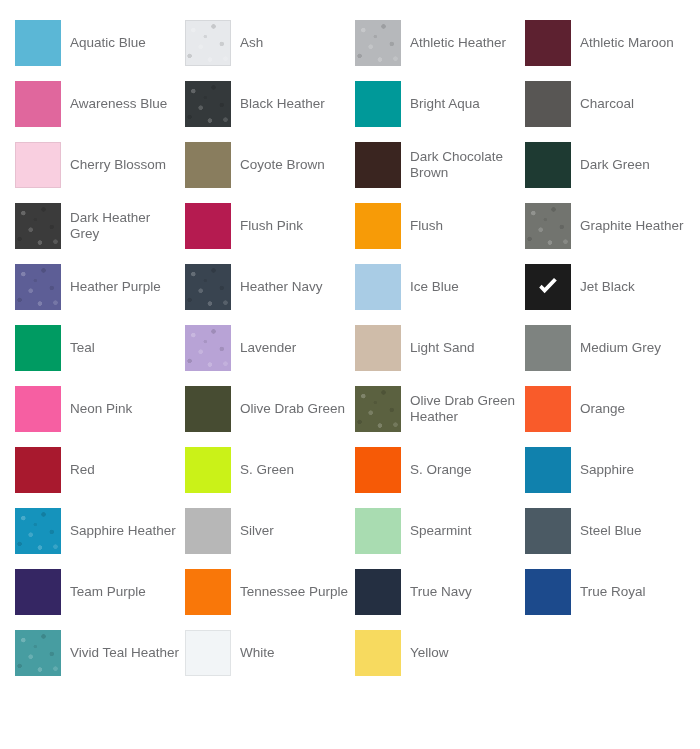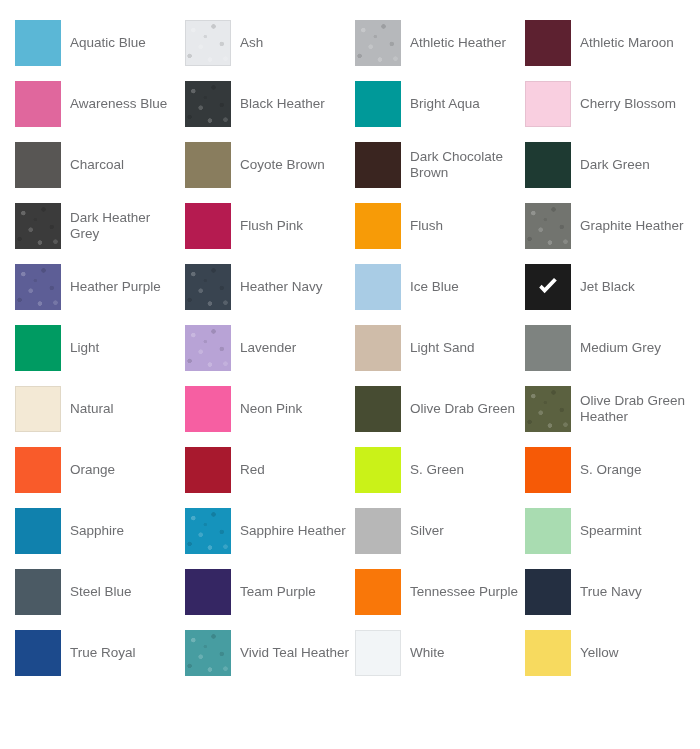--- a/index.html
+++ b/index.html
@@ -119,27 +119,27 @@
       <span class="swatch-label">Awareness Blue</span>
     </div>
     <div class="swatch-option" title="Black Heather">
       <div class="swatch-chip heather" style="background-color: rgb(52, 57, 59);"></div>
       <span class="swatch-label">Black Heather</span>
     </div>
     <div class="swatch-option" title="Bright Aqua">
       <div class="swatch-chip" style="background-color: rgb(0, 153, 153);"></div>
       <span class="swatch-label">Bright Aqua</span>
     </div>
+    <div class="swatch-option" title="Charcoal">
+      <div class="swatch-chip" style="background-color: rgb(88, 86, 84);"></div>
+      <span class="swatch-label">Charcoal</span>
+    </div>
     <div class="swatch-option" title="Cherry Blossom">
       <div class="swatch-chip pale" style="background-color: rgb(249, 207, 224);"></div>
       <span class="swatch-label">Cherry Blossom</span>
-    </div>
-    <div class="swatch-option" title="Charcoal">
-      <div class="swatch-chip" style="background-color: rgb(88, 86, 84);"></div>
-      <span class="swatch-label">Charcoal</span>
     </div>
     <div class="swatch-option" title="Coyote Brown">
       <div class="swatch-chip" style="background-color: rgb(137, 125, 94);"></div>
       <span class="swatch-label">Coyote Brown</span>
     </div>
     <div class="swatch-option" title="Dark Chocolate Brown">
       <div class="swatch-chip" style="background-color: rgb(58, 37, 32);"></div>
       <span class="swatch-label">Dark Chocolate Brown</span>
     </div>
     <div class="swatch-option" title="Dark Green">
@@ -177,38 +177,34 @@
     <div class="swatch-option is-selected" title="Jet Black">
       <div class="swatch-chip" style="background-color: rgb(28, 28, 28);">
         <svg class="check-icon" viewBox="0 0 24 24">
           <path d="M3.2 12.6 L8.6 18.2 L20.8 5.6 L18.0 3.0 L8.6 12.8 L5.6 9.8 Z" fill="#ffffff"></path>
         </svg>
       </div>
       <span class="swatch-label">Jet Black</span>
     </div>
     <div class="swatch-option" title="Kelly">
       <div class="swatch-chip" style="background-color: rgb(0, 155, 98);"></div>
-      <span class="swatch-label">Light</span>
+      <span class="swatch-label">Teal</span>
     </div>
     <div class="swatch-option" title="Lavender">
       <div class="swatch-chip heather" style="background-color: rgb(184, 163, 214);"></div>
       <span class="swatch-label">Lavender</span>
     </div>
     <div class="swatch-option" title="Light Sand">
       <div class="swatch-chip" style="background-color: rgb(207, 188, 169);"></div>
       <span class="swatch-label">Light Sand</span>
     </div>
     <div class="swatch-option" title="Medium Grey">
       <div class="swatch-chip" style="background-color: rgb(126, 131, 128);"></div>
       <span class="swatch-label">Medium Grey</span>
     </div>
-    <div class="swatch-option" title="Natural">
-      <div class="swatch-chip pale" style="background-color: rgb(243, 233, 213);"></div>
-      <span class="swatch-label">Natural</span>
-    </div>
     <div class="swatch-option" title="Neon Pink">
       <div class="swatch-chip" style="background-color: rgb(246, 95, 162);"></div>
       <span class="swatch-label">Neon Pink</span>
     </div>
     <div class="swatch-option" title="Olive Drab Green">
       <div class="swatch-chip" style="background-color: rgb(71, 76, 50);"></div>
       <span class="swatch-label">Olive Drab Green</span>
     </div>
     <div class="swatch-option" title="Olive Drab Green Heather">
       <div class="swatch-chip heather" style="background-color: rgb(91, 97, 64);"></div>

